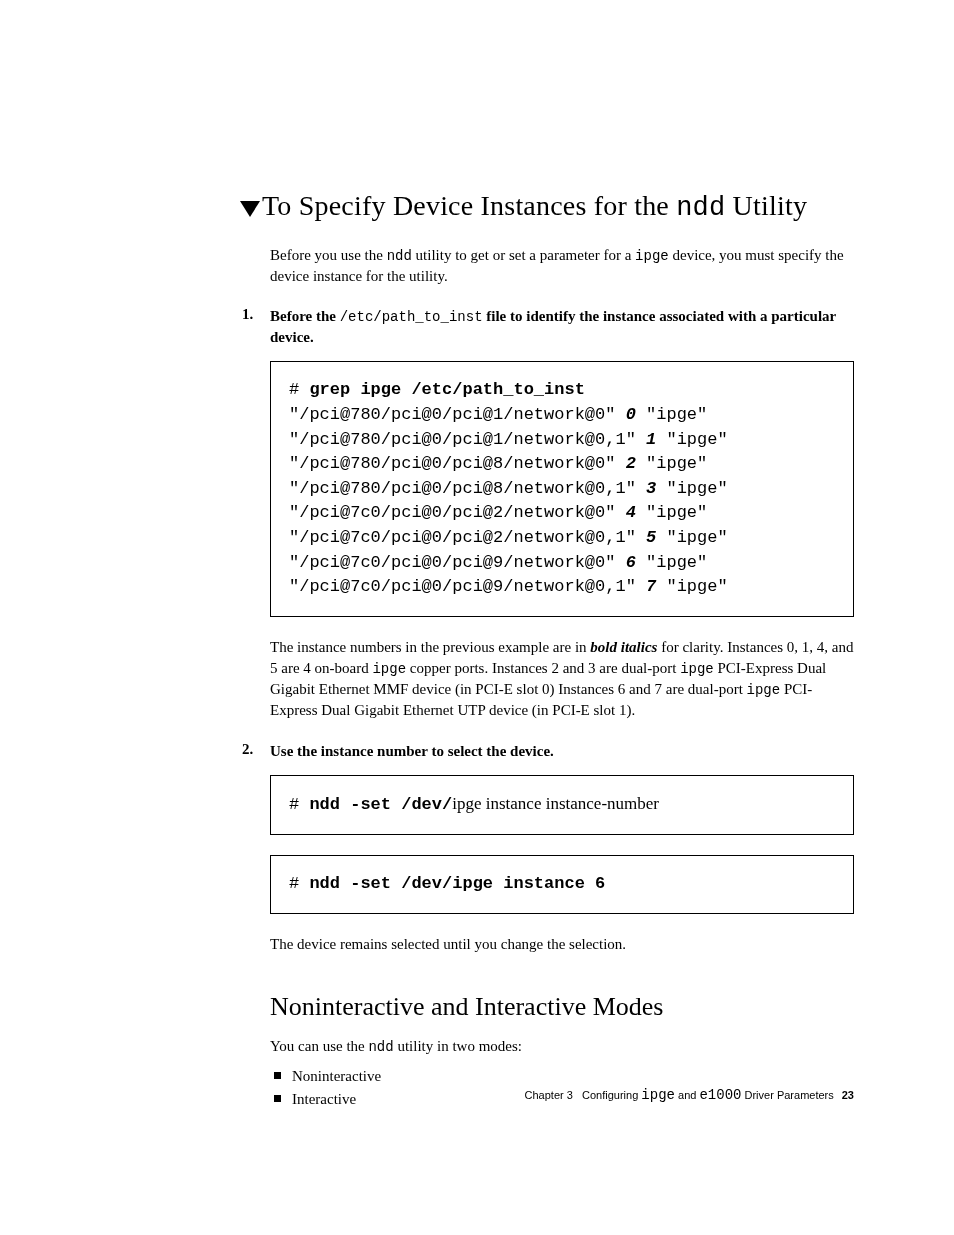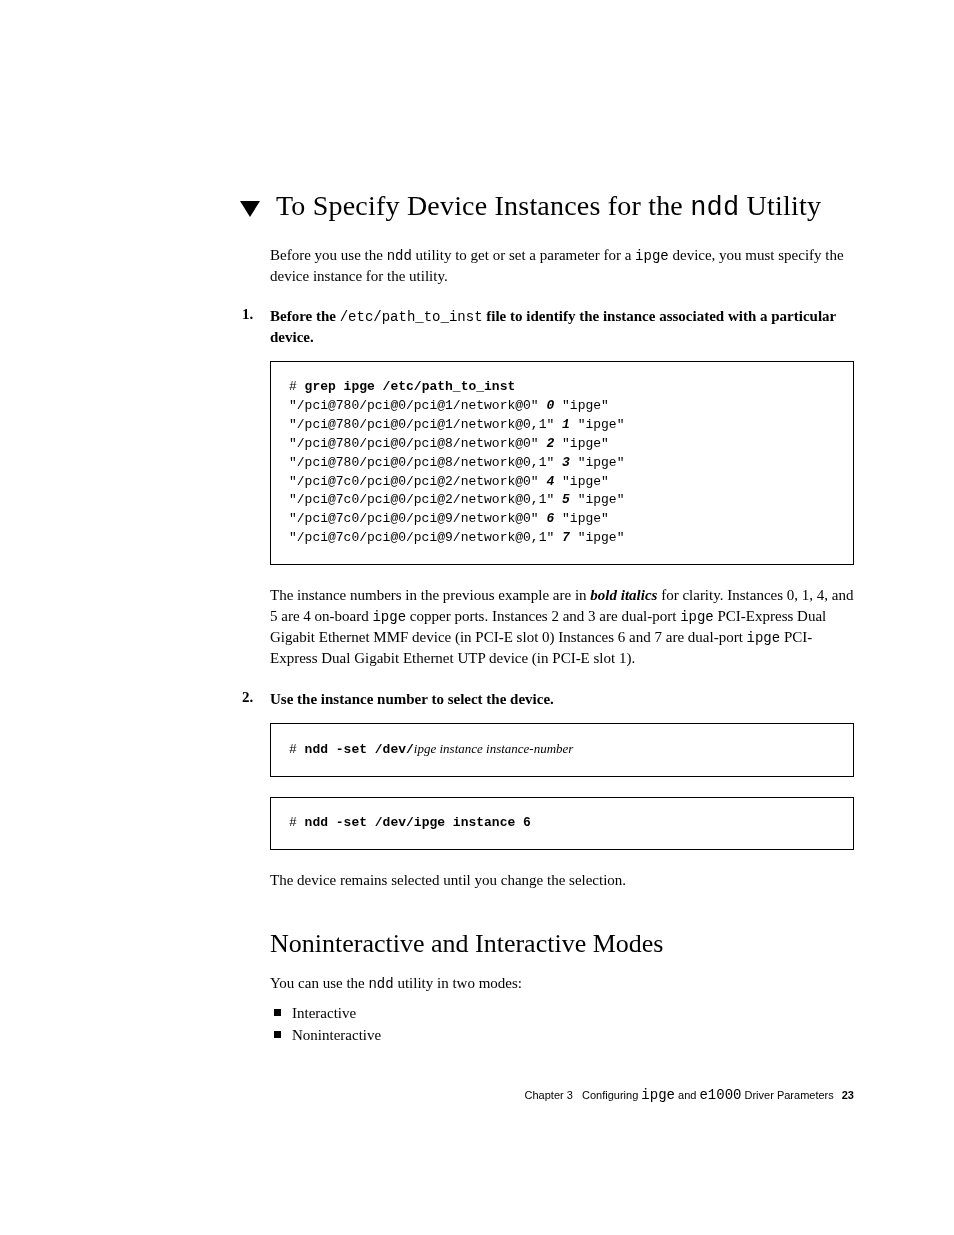--- a/index.html
+++ b/index.html
@@ -13,21 +13,21 @@
     height: 1235px;
     position: relative;
   }
   .page {
     box-sizing: border-box;
     padding: 190px 100px 0 100px;
   }
   .heading-row {
     display: flex;
     align-items: baseline;
-    gap: 16px;
+    gap: 2px;
     margin-left: 140px;
     margin-bottom: 22px;
   }
   .triangle {
     display: inline-block;
     width: 0; height: 0;
     border-left: 10px solid transparent;
     border-right: 10px solid transparent;
     border-top: 16px solid #000;
     position: relative;
@@ -77,28 +77,28 @@
   .step-title .mono {
     font-family: "Courier New", monospace;
     font-weight: normal;
     font-size: 14px;
     text-align: center;
   }
   .codebox {
     border: 1px solid #000;
     padding: 16px 18px;
     font-family: "Courier New", monospace;
-    font-size: 13px;
+    font-size: 17px;
     line-height: 1.45;
     white-space: pre;
     margin-bottom: 20px;
   }
   .codebox .cmd { font-weight: bold; }
   .codebox .bi { font-weight: bold; font-style: italic; }
-  .codebox .ital { font-style: italic; font-family: Palatino, Georgia, serif; }
+  .codebox .ital { font-family: Palatino, Georgia, serif; }
   .para {
     line-height: 1.38;
     margin-bottom: 20px;
   }
   .para .bi { font-weight: bold; font-style: italic; }
   h2.sub {
     font-weight: normal;
     font-size: 26px;
     margin: 38px 0 16px 0;
   }
@@ -172,22 +172,22 @@
 
       <div class="codebox"># <span class="cmd">ndd -set /dev/ipge instance 6</span></div>
 
       <p class="para">The device remains selected until you change the selection.</p>
 
       <h2 class="sub">Noninteractive and Interactive Modes</h2>
 
       <p class="subintro"><span>You can use the </span><span class="mono">ndd</span><span> utility in two modes:</span></p>
 
       <ul class="bullets">
+        <li>Noninteractive</li>
         <li>Interactive</li>
-        <li>Noninteractive</li>
       </ul>
     </li>
   </ol>
 
 </div>
 
 <div class="footer">
   <span>Chapter 3</span>&nbsp;&nbsp;&nbsp;<span>Configuring </span><span class="mono">ipge</span><span> and </span><span class="mono">e1000</span><span> Driver Parameters</span><span class="pnum">23</span>
 </div>
 

